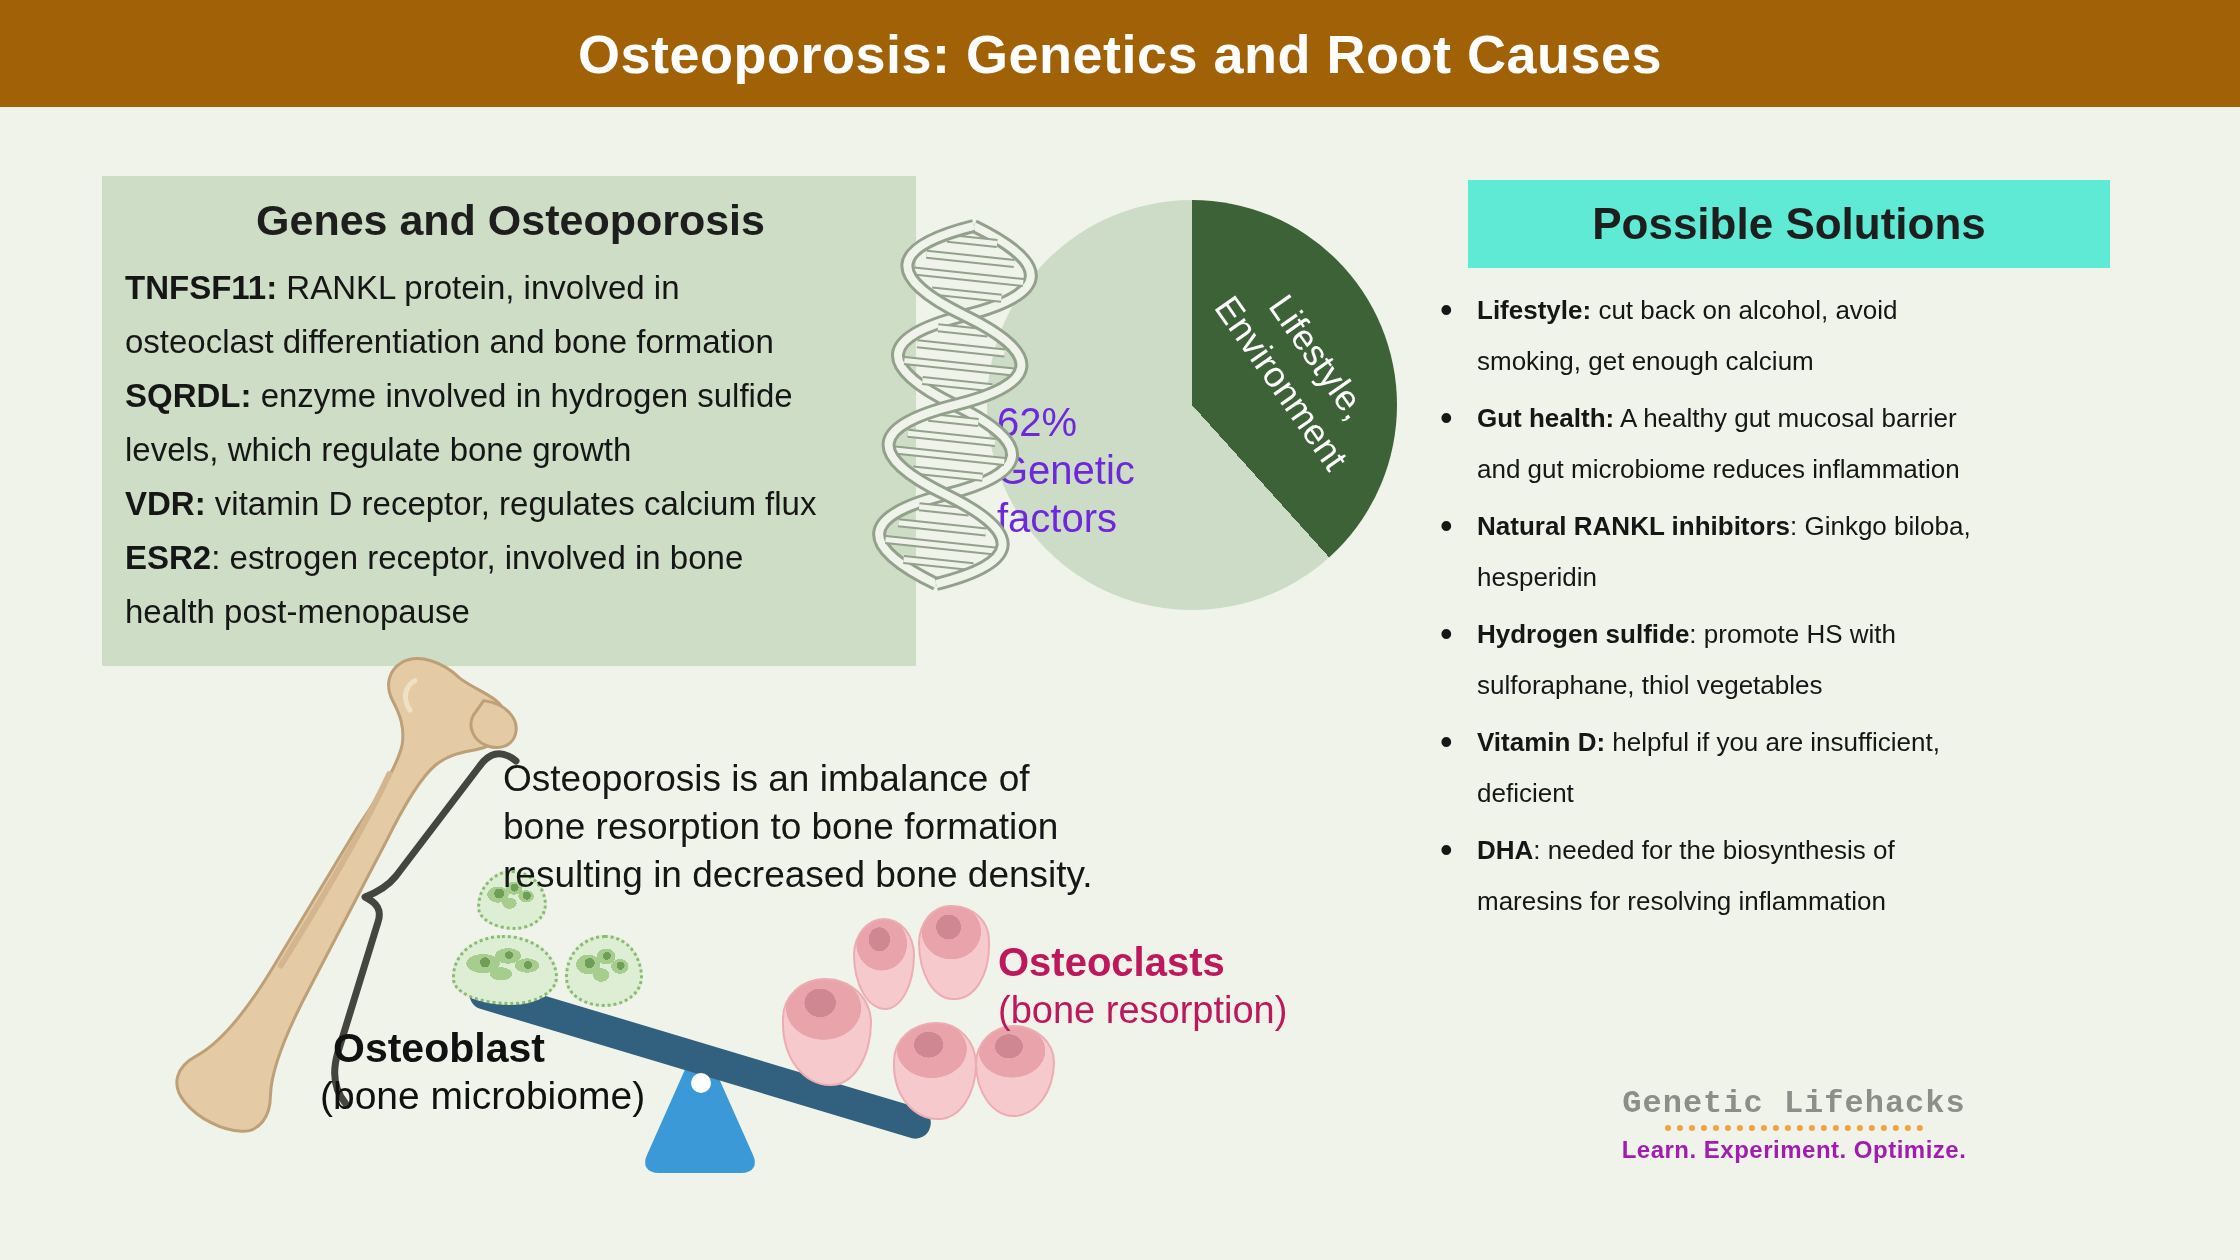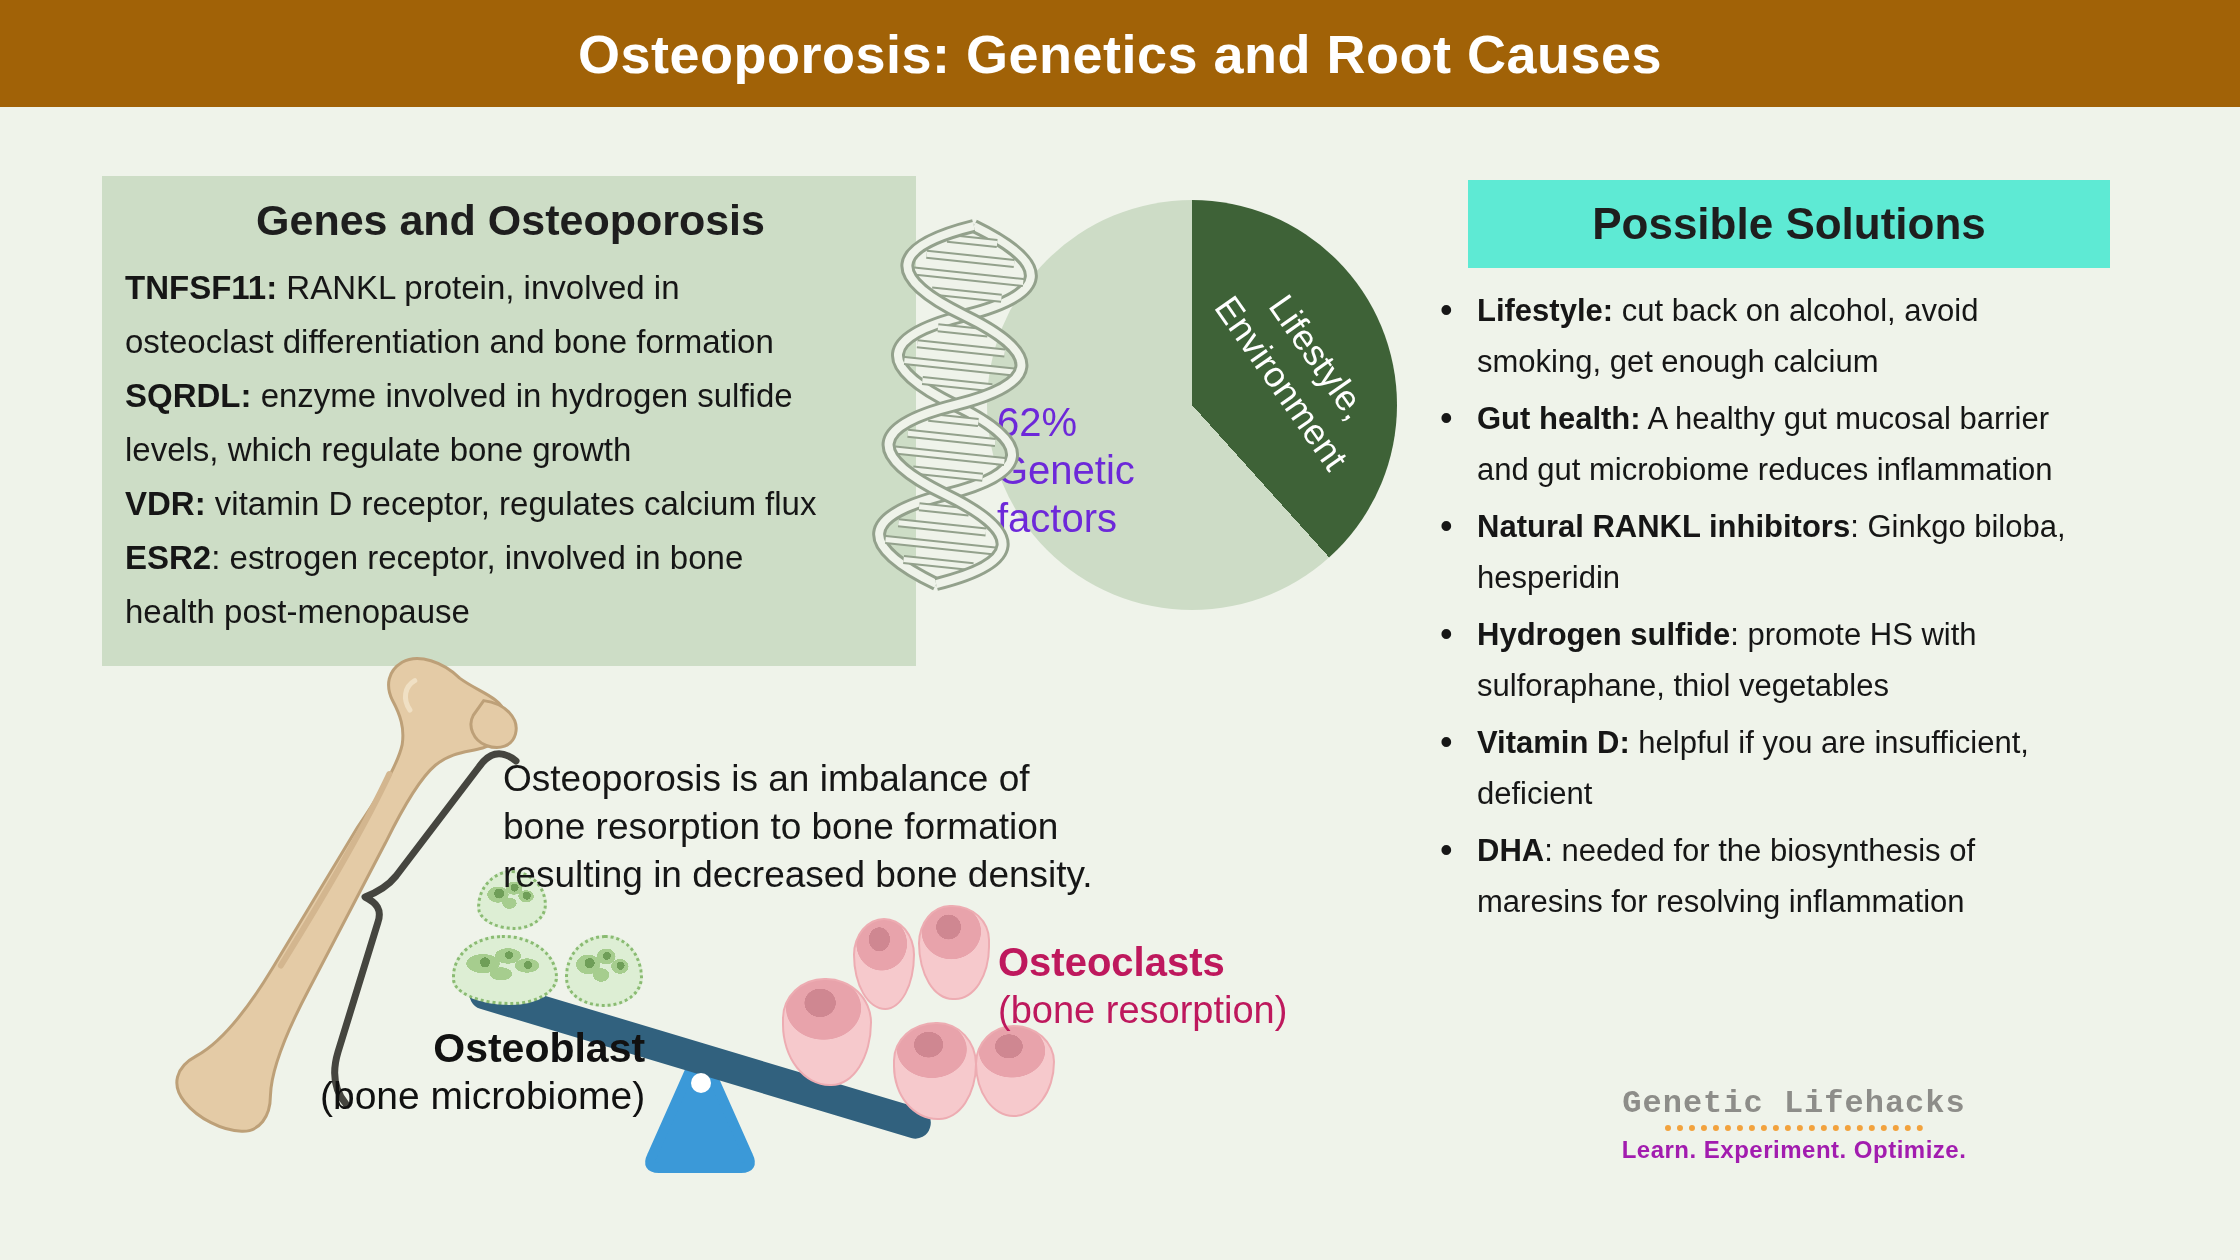--- a/index.html
+++ b/index.html
@@ -23,30 +23,30 @@
   .pie-center-label{position:absolute;left:997px;top:350px;width:190px;
                     font-size:40px;line-height:48px;color:#6d28d9;margin-top:48px;}
   .pie-slice-label{position:absolute;left:1300px;top:370px;transform:translate(-50%,-50%) rotate(55deg);
                    text-align:center;color:#ffffff;font-size:36px;line-height:45px;white-space:nowrap;}
 
   
   .solutions-band{position:absolute;left:1468px;top:180px;width:642px;height:88px;background:#5eead4;
                   display:flex;align-items:center;justify-content:center;}
   .solutions-band .box-title{font-size:44px;font-weight:700;}
   .solutions-list{position:absolute;left:1440px;top:285px;width:714px;}
-  .sol-item{position:relative;padding-left:37px;font-size:31px;line-height:51px;margin-bottom:6px;color:#161616;}
+  .sol-item{position:relative;padding-left:37px;font-size:26px;line-height:51px;margin-bottom:6px;color:#161616;}
   .sol-item::before{content:"\2022";position:absolute;left:0;top:-1px;font-size:36px;}
 
   
   .imbalance{position:absolute;left:503px;top:755px;font-size:37px;line-height:48px;color:#161616;}
 
   
   .osteoclast-label{position:absolute;left:998px;top:938px;font-size:38px;line-height:48px;color:#be185d;}
   .osteoclast-label .t{font-size:40px;font-weight:700;}
-  .osteoblast-label{position:absolute;left:320px;top:1025px;font-size:39px;line-height:47px;color:#111;text-align:right;}
+  .osteoblast-label{position:absolute;left:320px;top:1025px;font-size:39px;line-height:47px;color:#111;}
   .osteoblast-label .t{font-size:41px;font-weight:700;margin-left:13px;display:inline-block;}
 
   
   .cell{position:absolute;box-sizing:border-box;}
   .cell.green{background-color:#ddeed4;border:3px dotted #8abb72;
     background-image:
       radial-gradient(circle 5px at 30% 38%, #6f9e58 0 99%, transparent 100%),
       radial-gradient(circle 4px at 54% 27%, #6f9e58 0 99%, transparent 100%),
       radial-gradient(circle 4px at 73% 42%, #6f9e58 0 99%, transparent 100%),
       radial-gradient(ellipse 18% 16% at 28% 40%, #a6cd8e 0 92%, transparent 93%),

